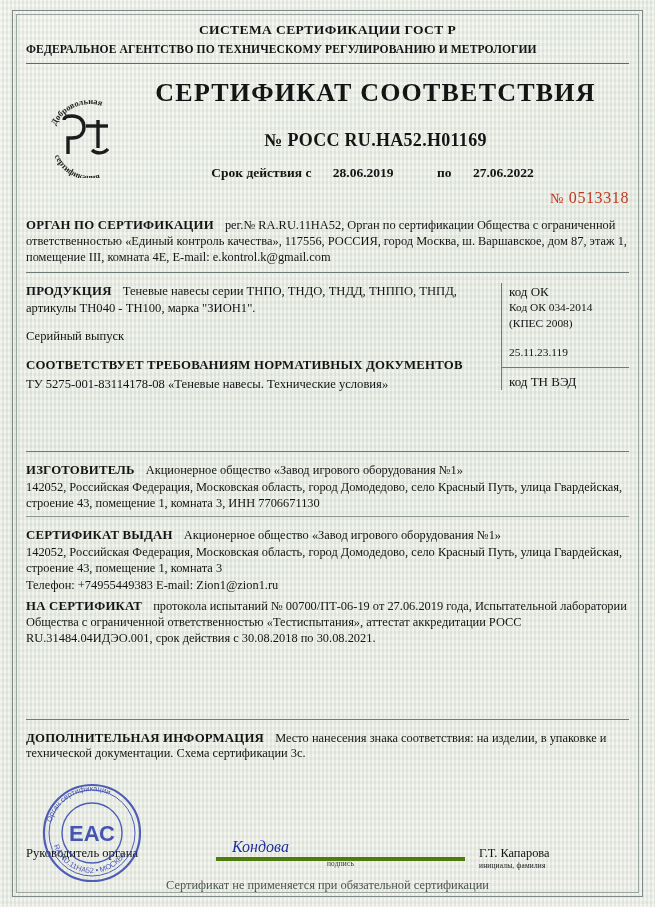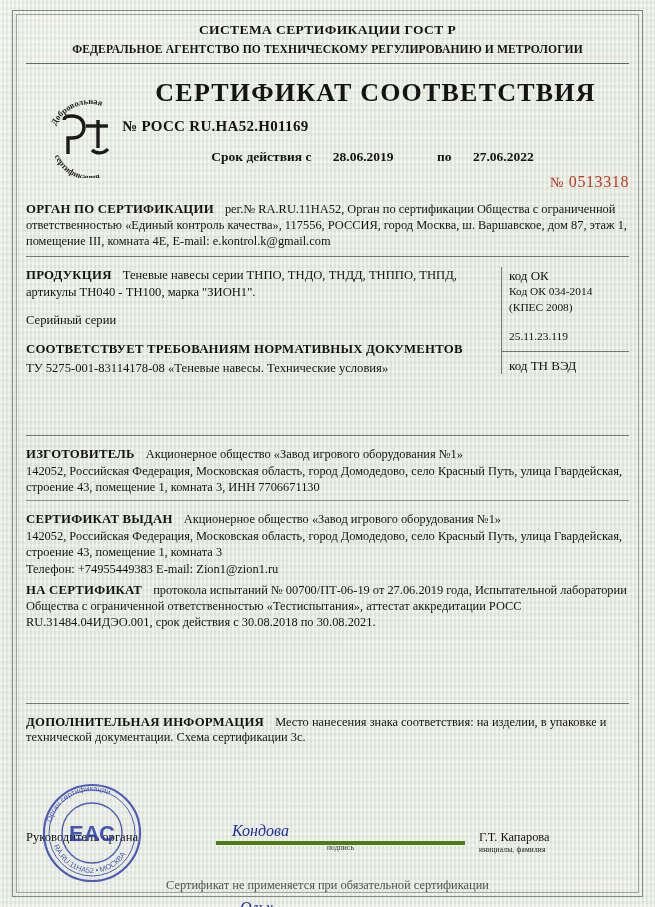--- a/index.html
+++ b/index.html
@@ -43,41 +43,41 @@
     z-index:3;
   }
   .hdr-line{
     text-align:center;
     font-weight:bold;
     letter-spacing:0.4px;
     font-size:13.5px;
     margin-top:6px;
   }
   .hdr-line2{
-    text-align:center;
     font-weight:bold;
     font-size:11.6px;
     margin-top:5px;
     letter-spacing:0.1px;
   }
   .hdr-rule{
     height:1.2px;background:#5d6b66;
     margin:7px 0 0 0;
   }
   .title{
     text-align:center;
     font-weight:bold;
     font-size:26px;
     letter-spacing:1.2px;
     margin:14px 0 0 96px;
   }
   .num-row{
-    font-weight:bold;
-    font-size:15px;
-    margin:10px 0 0 96px;
+    text-align:center;
+    font-weight:bold;
+    font-size:18px;
+    margin:22px 0 0 96px;
     letter-spacing:0.3px;
   }
   .valid-row{
     margin:14px 0 0 96px;
     font-size:13.5px;
     font-weight:bold;
     text-align:center;
   }
   .valid-row .lbl{font-weight:bold;}
   .valid-row .dt{font-weight:bold;margin:0 6px;padding-left:12px;}
@@ -207,21 +207,21 @@
         <div style="height:14px"></div>
         <div>25.11.23.119</div>
         <div class="sep"></div>
         <div class="small">код ТН ВЭД</div>
         <div></div>
       </div>
       <div class="prod-text">
         <span class="lbl-caps">ПРОДУКЦИЯ</span>
         <span style="margin-left:8px">Теневые навесы серии ТНПО, ТНДО, ТНДД, ТНППО, ТНПД, артикулы ТН040 - ТН100, марка "ЗИОН1".</span>
         <div style="height:12px"></div>
-        <div>Серийный серии</div>
+        <div>Серийный выпуск</div>
         <div style="height:12px"></div>
         <div class="lbl-caps">СООТВЕТСТВУЕТ ТРЕБОВАНИЯМ НОРМАТИВНЫХ ДОКУМЕНТОВ</div>
         <div style="margin-top:2px">ТУ 5275-001-83114178-08 «Теневые навесы. Технические условия»</div>
       </div>
     </div>
     <div class="rule" style="margin-top:44px"></div>
 
     <div class="sec">
       <span class="lbl-caps">ИЗГОТОВИТЕЛЬ</span>
       <span style="margin-left:8px">Акционерное общество «Завод игрового оборудования №1»</span>

